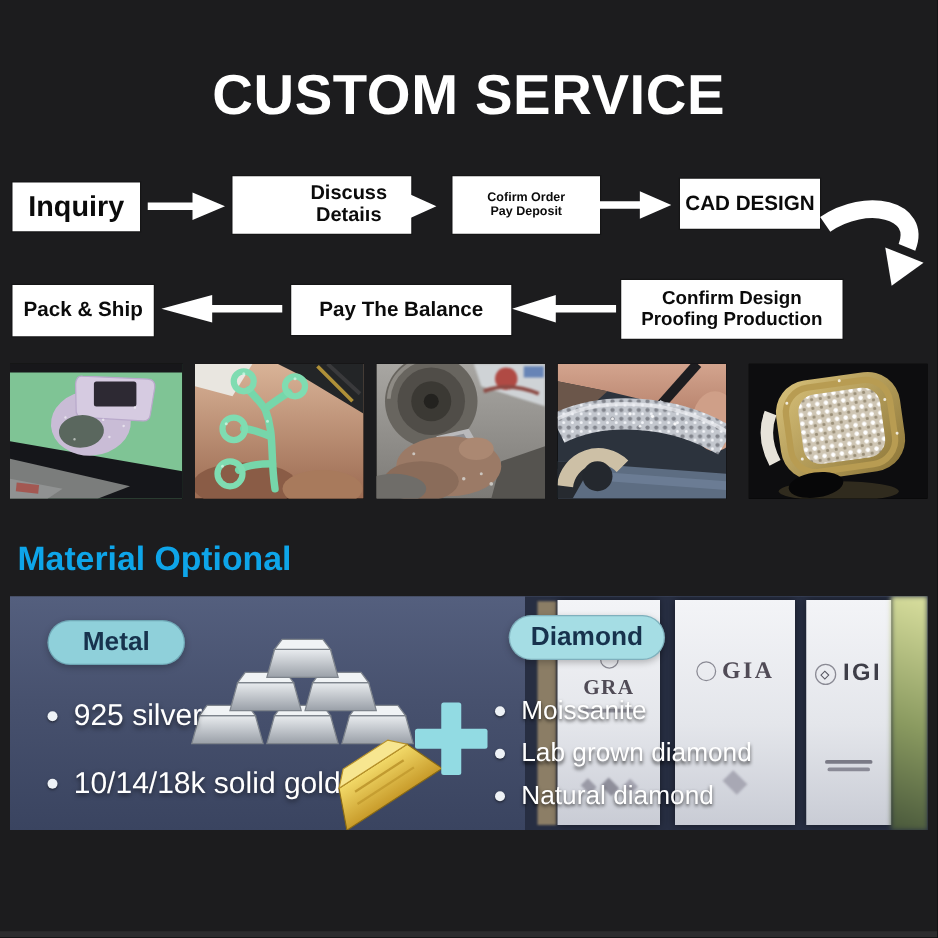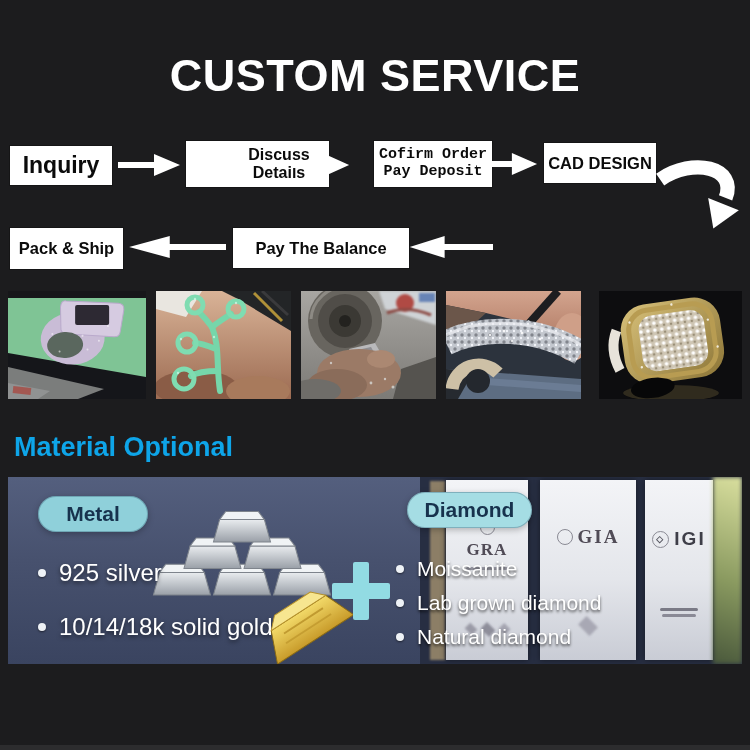--- a/index.html
+++ b/index.html
@@ -67,35 +67,39 @@
   <svg class="arr" style="left:118px;top:152px;" width="64" height="26" viewBox="0 0 64 26" preserveAspectRatio="none">
     <polygon points="0,10 36,10 36,2 62,13 36,24 36,16 0,16" fill="#fff"></polygon>
   </svg>
   <div class="fbox" style="left:186px;top:141px;width:100px;height:46px;font-size:16px;padding-left:43px;">
     <span>Discuss</span>
     <span>Details</span>
   </div>
   <svg class="arr" style="left:291px;top:152px;" width="60" height="26" viewBox="0 0 64 26" preserveAspectRatio="none">
     <polygon points="0,10 36,10 36,2 62,13 36,24 36,16 0,16" fill="#fff"></polygon>
   </svg>
-  <div class="fbox" style="left:374px;top:141px;width:118px;height:46px;font-size:15px;font-family:Liberation Mono, monospace;">
+  <div class="fbox" style="left:362px;top:141px;width:118px;height:46px;font-size:10px;">
     <span>Cofirm Order</span>
     <span>Pay Deposit</span>
   </div>
   <svg class="arr" style="left:477px;top:151px;" width="62" height="26" viewBox="0 0 64 26" preserveAspectRatio="none">
     <polygon points="0,10 36,10 36,2 62,13 36,24 36,16 0,16" fill="#fff"></polygon>
   </svg>
   <div class="fbox" style="left:544px;top:143px;width:112px;height:40px;font-size:16.5px;">
     <span>CAD DESIGN</span>
   </div>
   <svg class="arr" style="left:652px;top:156px;" width="94" height="92" viewBox="0 0 92 88">
     <path d="M8,22 C40,0 84,10 72,40" stroke="#fff" stroke-width="14" fill="none"></path>
     <polygon points="55,38 85,50 60,68" fill="#fff" transform="translate(0,2)"></polygon>
   </svg>
 
+  <div class="fbox" style="left:497px;top:224px;width:177px;height:47px;font-size:15px;">
+    <span>Confirm Design</span>
+    <span>Proofing Production</span>
+  </div>
   <svg class="arr" style="left:407px;top:234px;" width="86" height="26" viewBox="0 0 64 26" preserveAspectRatio="none">
     <polygon points="64,10 28,10 28,2 2,13 28,24 28,16 64,16" fill="#fff"></polygon>
   </svg>
   <div class="fbox" style="left:233px;top:228px;width:176px;height:40px;font-size:16.5px;">
     <span>Pay The Balance</span>
   </div>
   <svg class="arr" style="left:126px;top:234px;" width="100" height="26" viewBox="0 0 64 26" preserveAspectRatio="none">
     <polygon points="64,10 28,10 28,2 2,13 28,24 28,16 64,16" fill="#fff"></polygon>
   </svg>
   <div class="fbox" style="left:10px;top:228px;width:113px;height:41px;font-size:16.5px;">

